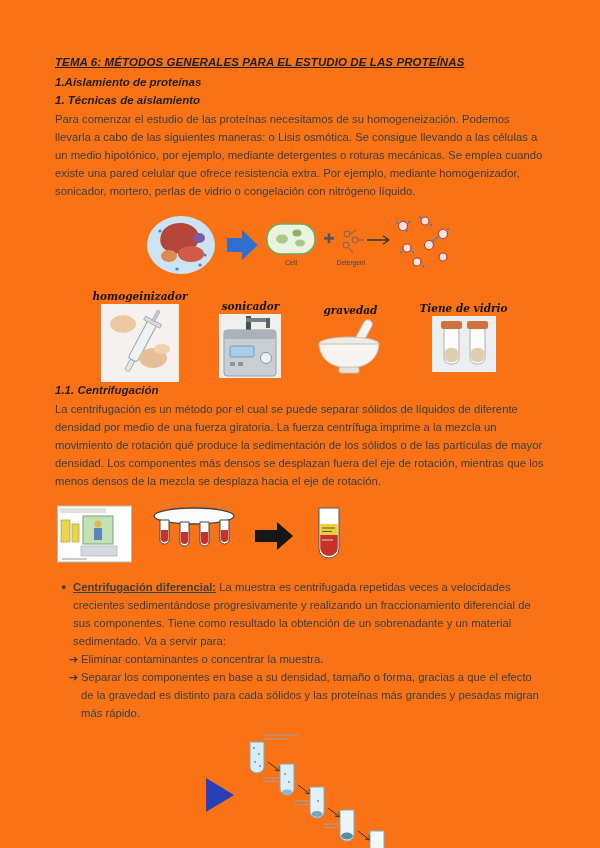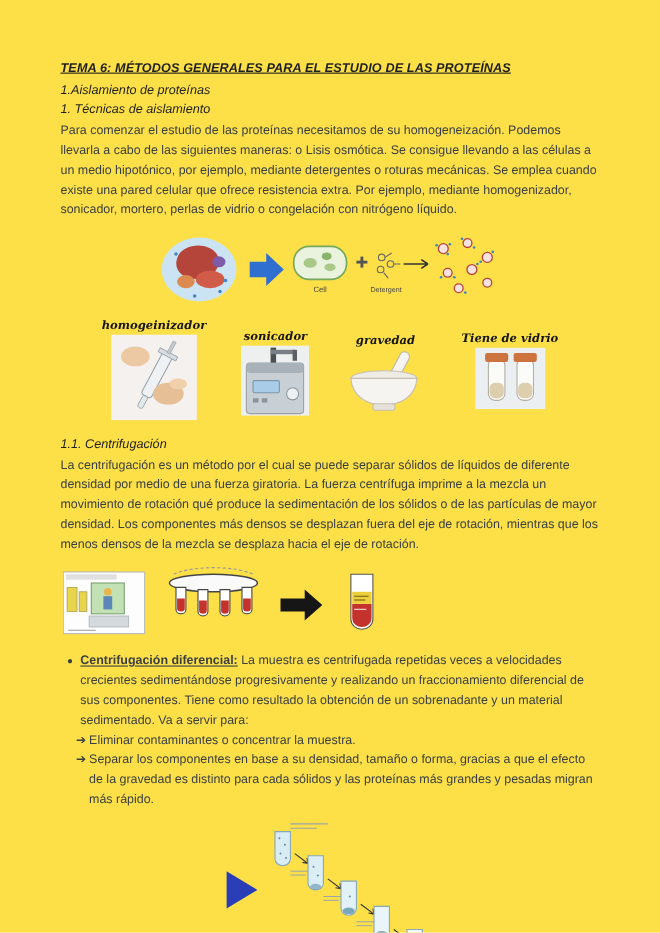--- a/index.html
+++ b/index.html
@@ -1,32 +1,32 @@
 <!DOCTYPE html>
 <html><head>
 <meta charset="utf-8">
 <style>
   html,body{margin:0;padding:0;background:#ffffff;}
   .page{
     position:relative;
     width:600px;height:848px;
-    background:#fde047;
+    background:#f97316;
     font-family:"Liberation Sans",sans-serif;
     color:#3a3f42;
     padding:55px 55px 0 55px;
     box-sizing:border-box;
     overflow:hidden;
   }
   .title{
     font-size:11.5px;font-weight:bold;font-style:italic;
     text-decoration:underline;color:#1f1f1f;
     margin:0 0 4px 0;line-height:15px;letter-spacing:.1px;
   }
   .subhead{
-    font-size:11.5px;font-weight:normal;font-style:italic;
+    font-size:11.5px;font-weight:bold;font-style:italic;
     color:#1f1f1f;margin:0 0 2px 0;line-height:16px;
   }
   .body-text{
     font-size:11.3px;line-height:18px;margin:2px 0 0 0;
   }
   .fig{display:flex;justify-content:center;align-items:flex-start;}
   .fig-lysis{margin-top:12px;}
   .fig-tools{margin-top:12px;gap:32px;}
   .fig-centrifuge{margin-top:10px;justify-content:flex-start;padding-left:2px;}
   .fig-diff{margin-top:8px;}
@@ -154,21 +154,21 @@
         <rect x="12" y="10" width="15" height="38" rx="6" fill="#fbfbfa" stroke="#b4aea3"></rect>
         <rect x="13" y="32" width="13" height="14" rx="5" fill="#ddcfae"></rect>
         <rect x="9" y="5" width="21" height="8" rx="2" fill="#cd7340"></rect>
         <rect x="38" y="10" width="15" height="38" rx="6" fill="#fbfbfa" stroke="#b4aea3"></rect>
         <rect x="39" y="32" width="13" height="14" rx="5" fill="#ddcfae"></rect>
         <rect x="35" y="5" width="21" height="8" rx="2" fill="#cd7340"></rect>
       </svg>
     </div>
   </div>
 
-  <h3 class="subhead" style="margin-top:14px;">1.1. Centrifugación</h3>
+  <h3 class="subhead" style="">1.1. Centrifugación</h3>
   <p class="body-text">La centrifugación es un método por el cual se puede separar sólidos de líquidos de diferente densidad por medio de una fuerza giratoria. La fuerza centrífuga imprime a la mezcla un movimiento de rotación qué produce la sedimentación de los sólidos o de las partículas de mayor densidad. Los componentes más densos se desplazan fuera del eje de rotación, mientras que los menos densos de la mezcla se desplaza hacia el eje de rotación.</p>
 
   <div class="fig fig-centrifuge">
     <svg width="300" height="68" viewBox="0 0 300 68">
 
       <rect x="0.5" y="6" width="74" height="56" fill="#fdfdfd" stroke="#b9b9b9"></rect>
       <rect x="3" y="8" width="46" height="5" fill="#e0e0e0"></rect>
       <rect x="4" y="20" width="9" height="22" fill="#e8d44d" stroke="#a79f4e" stroke-width="0.7"></rect>
       <rect x="15" y="24" width="7" height="18" fill="#e8d44d" stroke="#a79f4e" stroke-width="0.7"></rect>
       <rect x="26" y="16" width="30" height="28" fill="#c2e2b5" stroke="#7ba36e"></rect>

